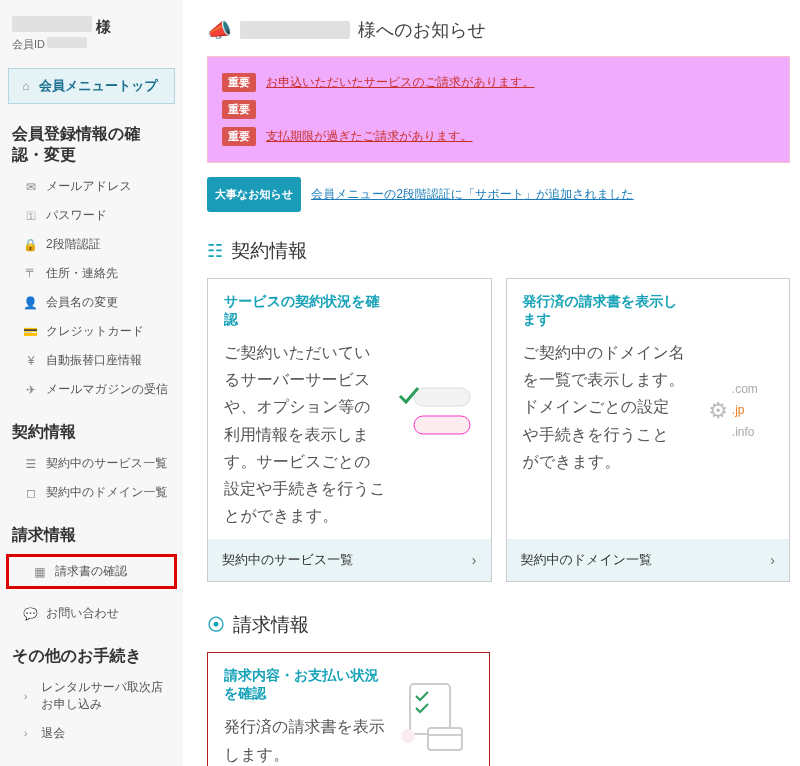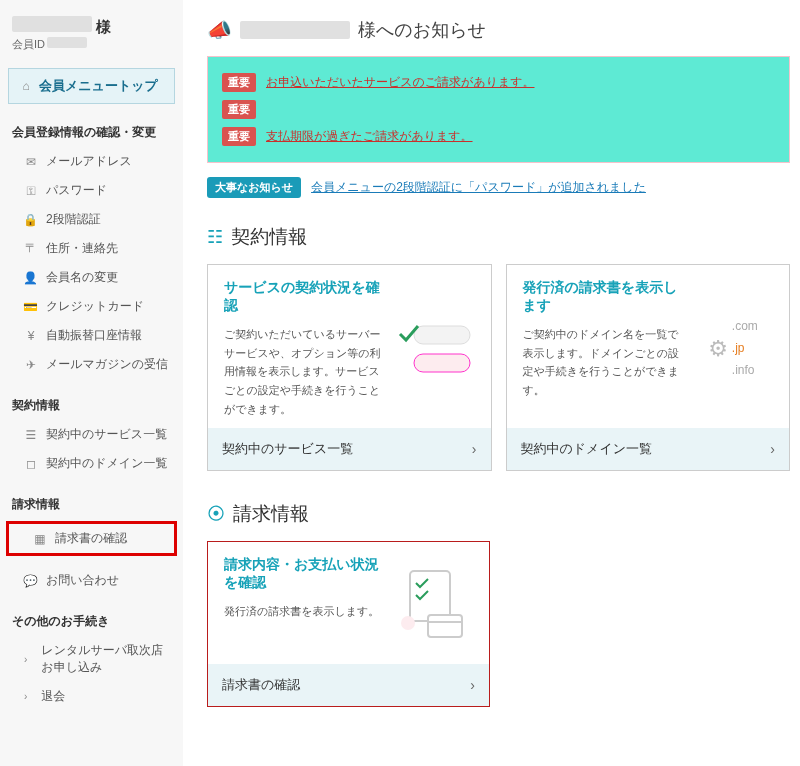--- a/index.html
+++ b/index.html
@@ -8,44 +8,44 @@
 .sidebar { width: 183px; background: #f7f7f7; padding: 10px 0; min-height: 766px; }
 .user-box { padding: 6px 12px 10px; }
 .user-name-line { display: flex; align-items: baseline; gap: 4px; }
 .blur { background: #e0e0e0; border-radius: 2px; display: inline-block; height: 13px; }
 .user-name-blur { width: 80px; height: 16px; }
 .user-sama { font-size: 15px; font-weight: bold; }
 .user-id-line { display:flex; align-items:flex-start; gap:2px; margin-top:0; font-size:11px; color:#666;}
 .user-id-blur { width: 40px; height: 11px; }
 .nav-top { background: #e5f3f7; border: 1px solid #b5d6e0; margin: 6px 8px 10px; padding: 8px 10px; display:flex; align-items:center; gap:6px; color:#1a6e8e; font-weight:bold; cursor:pointer;}
 .nav-section { padding: 0 0 8px; }
-.nav-heading { font-weight: bold; padding: 10px 12px 6px; font-size: 12px; }
+.nav-heading { font-weight: bold; padding: 10px 12px 6px; font-size: 16px; }
 .nav-item { padding: 6px 12px 6px 24px; display:flex; align-items:center; gap:8px; color:#555; cursor:pointer; font-size:12px;}
 .nav-icon { width:14px; display:inline-flex; justify-content:center; color:#888; font-size:12px;}
 .highlight-box { border: 3px solid #d00; margin: 2px 6px; }
 .chevron { color:#888; font-size:10px; margin-right:6px;}
 .main { flex:1; padding: 18px 10px 20px 24px; }
 .notice-header { display:flex; align-items:center; gap:8px; margin-bottom: 14px; font-size:18px; color:#444;}
 .notice-header .blur { width: 110px; height: 18px; }
 .megaphone { color:#17a2b8; font-size:20px; }
-.alert-box { background:#5eead4; border:1px solid #f5c2cb; padding: 12px 14px; margin-bottom: 14px; }
+.alert-box { background:#f0abfc; border:1px solid #f5c2cb; padding: 12px 14px; margin-bottom: 14px; }
 .alert-row { display:flex; align-items:center; gap:10px; padding: 4px 0; }
 .badge-important { background:#d9534f; color:#fff; font-size:11px; padding:2px 6px; border-radius:2px; font-weight:bold;}
 .alert-link { color:#c9302c; text-decoration:underline; font-size:12px; cursor:pointer;}
 .info-row { display:flex; align-items:center; gap:10px; margin-bottom: 26px; }
-.badge-info { background:#1a9bb8; color:#fff; font-size:11px; padding:3px 8px; border-radius:3px; font-weight:bold;}
+.badge-info { background:#1a9bb8; color:#fff; font-size:11px; padding:10px 8px; border-radius:3px; font-weight:bold;}
 .info-link { color:#1a7bb8; text-decoration:underline; font-size:12px; cursor:pointer;}
 .section-header { display:flex; align-items:center; gap:8px; font-size:19px; color:#333; margin: 10px 0 14px; }
 .section-icon { color:#17a2b8; font-size:18px;}
 .card-row { display:flex; gap:14px; margin-bottom: 30px; }
 .card { flex:1; border:1px solid #ccc; display:flex; flex-direction:column; position:relative; min-height: 166px;}
 .card-body { padding: 14px 16px 10px; flex:1; display:flex; gap:8px;}
 .card-text { flex:1;}
 .card-title { color:#17a2b8; font-weight:bold; font-size:14px; margin-bottom:10px;}
-.card-desc { font-size:11px; color:#555; line-height:1.7;}
+.card-desc { font-size:16px; color:#555; line-height:1.7;}
 .card-graphic { width:80px; display:flex; align-items:center; justify-content:center;}
 .card-footer { background:#e9f4f7; padding: 12px 14px; display:flex; justify-content:space-between; align-items:center; color:#333; font-size:13px; cursor:pointer;}
 .card-footer .arrow { color:#666; font-size:14px;}
 .highlight-card { border: 1px solid #b91c1c; }
 .domain-tags { font-size:12px; color:#aaa; line-height:1.8; text-align:left;}
 .domain-tags .jp { color:#e67e22;}
 .gear { color:#bbb; font-size:22px;}
 
 </style>
 </head>
@@ -163,21 +163,21 @@
         <span class="badge-important">重要</span>
       </div>
       <div class="alert-row">
         <span class="badge-important">重要</span>
         <a class="alert-link">支払期限が過ぎたご請求があります。</a>
       </div>
     </div>
 
     <div class="info-row">
       <span class="badge-info">大事なお知らせ</span>
-      <a class="info-link">会員メニューの2段階認証に「パスワード」が追加されました</a>
+      <a class="info-link">会員メニューの2段階認証に「サポート」が追加されました</a>
     </div>
 
     <div class="section-header">
       <span class="section-icon">☷</span>
       <span>契約情報</span>
     </div>
 
     <div class="card-row">
       <div class="card">
         <div class="card-body">

